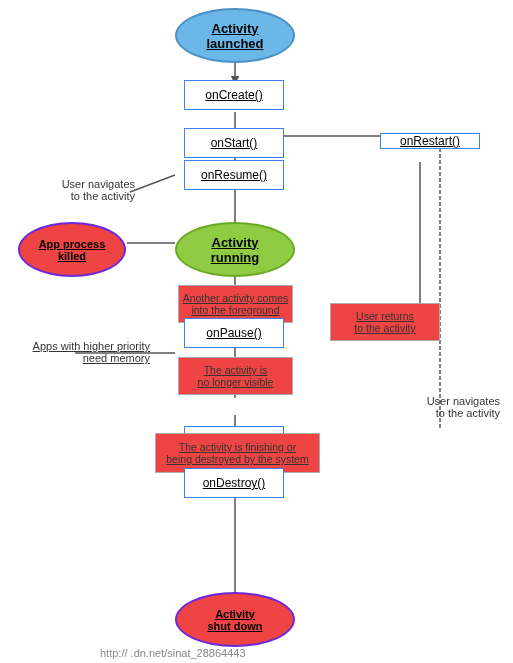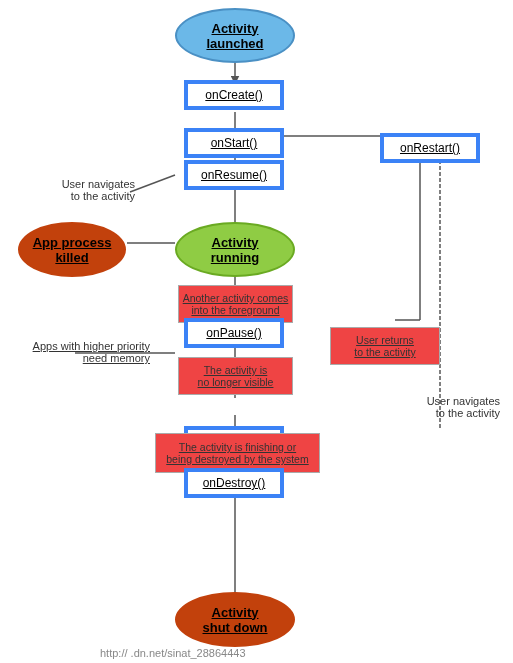--- a/index.html
+++ b/index.html
@@ -41,31 +41,31 @@
     .ellipse-green {
       background: #8fcc44;
       border-radius: 50%;
       border: 2px solid #6aaa22;
       font-weight: bold;
       font-size: 13px;
       color: #000;
     }
 
     .ellipse-orange {
-      background: #c2410c;
+      background: #ef4444;
       border-radius: 50%;
-      border: 2px solid #c2410c;
+      border: 2px solid #6d28d9;
       font-weight: bold;
-      font-size: 13px;
+      font-size: 11px;
       color: #000;
     }
 
     .rect-white {
       background: #fff;
-      border: 4px solid #3b82f6;
+      border: 1px solid #3b82f6;
       font-size: 12px;
       color: #000;
     }
 
     .rect-light {
       background: #ef4444;
       border: 1px solid #aaa;
       font-size: 11px;
       color: #333;
     }
@@ -150,21 +150,21 @@
   </div>
 
   <div class="node rect-white" style="left:184px; top:80px; width:100px; height:30px;">
     <span>onCreate()</span>
   </div>
 
   <div class="node rect-white" style="left:184px; top:128px; width:100px; height:30px;">
     <span>onStart()</span>
   </div>
 
-  <div class="node rect-white" style="left:380px; top:133px; width:100px; height:30px;">
+  <div class="node rect-white" style="left:380px; top:133px; width:100px; height:16px;">
     <span>onRestart()</span>
   </div>
 
   <div class="node rect-white" style="left:184px; top:160px; width:100px; height:30px;">
     <span>onResume()</span>
   </div>
 
   <div class="label-text" style="left:5px; top:178px; width:130px;">
     <span style="white-space:pre-line;">User navigates
 to the activity</span>
@@ -183,21 +183,21 @@
   <div class="node rect-light" style="left:178px; top:285px; width:115px; height:38px;">
     <span style="white-space:pre-line; font-size:10.5px;">Another activity comes
 into the foreground</span>
   </div>
 
   <div class="label-text" style="left:2px; top:340px; width:148px;">
     <span style="white-space:pre-line;text-decoration:underline;">Apps with higher priority
 need memory</span>
   </div>
 
-  <div class="node rect-light" style="left:330px; top:303px; width:110px; height:38px;margin-top:24px;">
+  <div class="node rect-light" style="left:330px; top:303px; width:110px; height:38px;">
     <span style="white-space:pre-line; font-size:10.5px;">User returns
 to the activity</span>
   </div>
 
   <div class="node rect-white" style="left:184px; top:318px; width:100px; height:30px;">
     <span>onPause()</span>
   </div>
 
   <div class="node rect-light" style="left:178px; top:357px; width:115px; height:38px;">
     <span style="white-space:pre-line; font-size:10.5px;">The activity is

